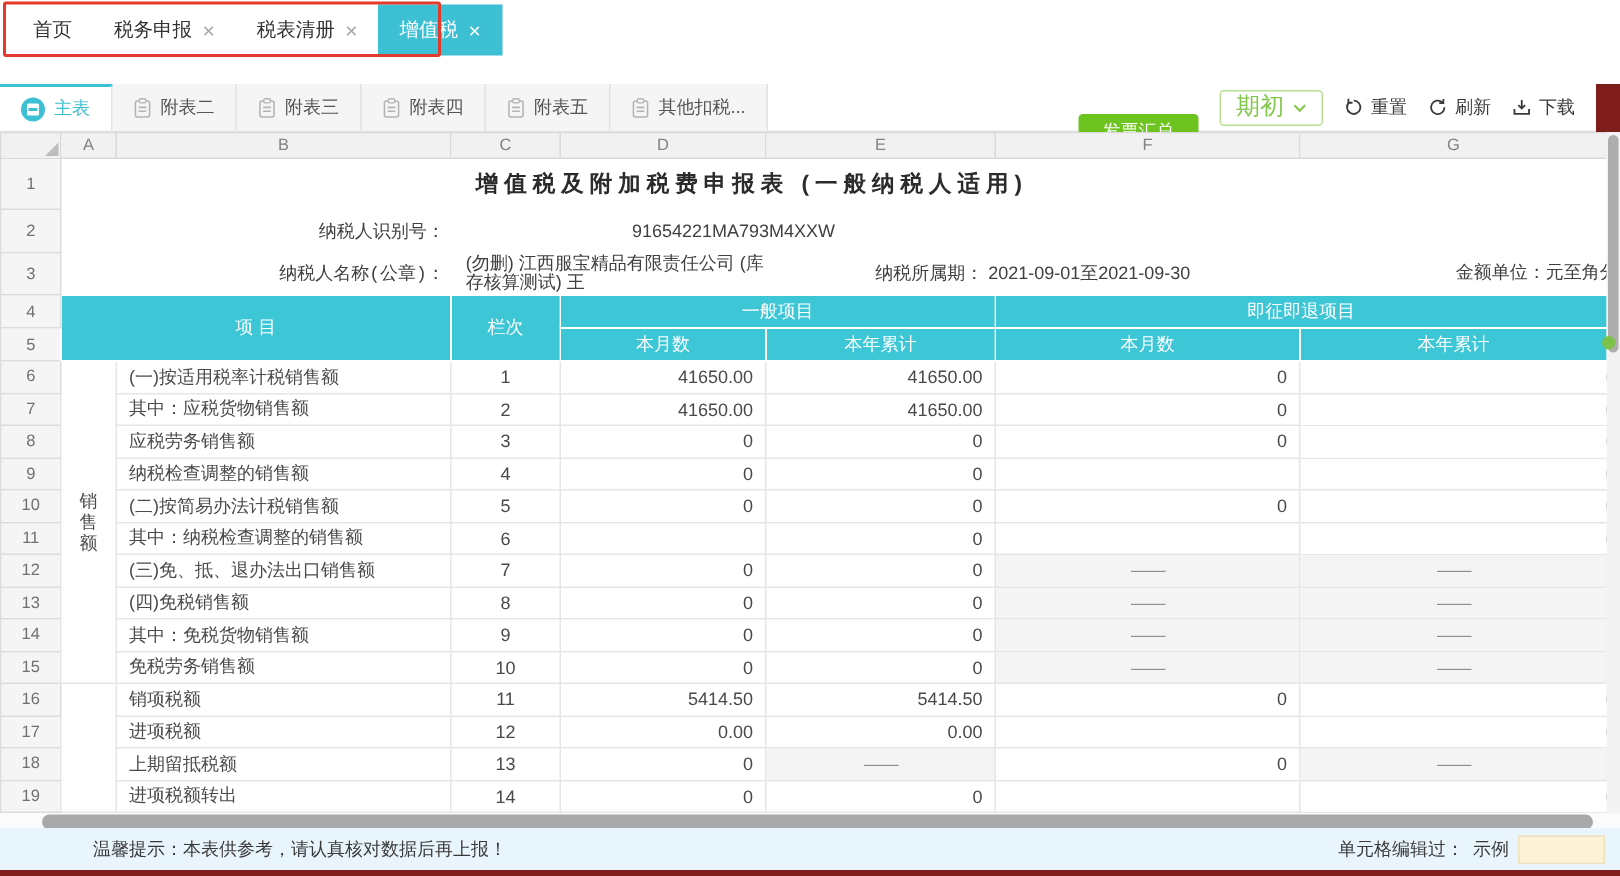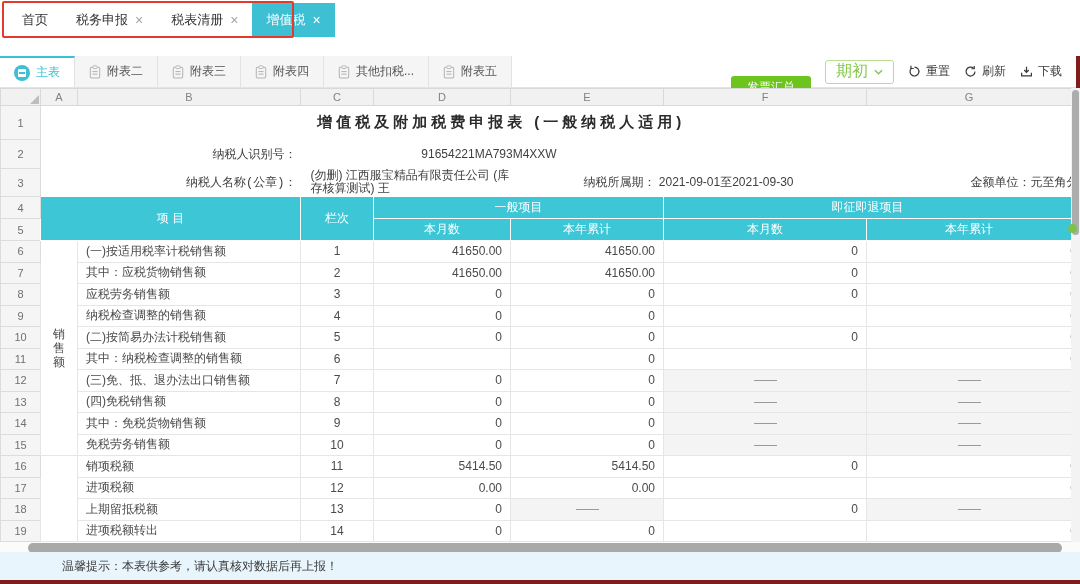--- a/index.html
+++ b/index.html
@@ -12,21 +12,21 @@
   .toptabs { display:flex; align-items:flex-start; padding-left:8px; height:40px; }
   .tab { display:flex; align-items:center; gap:7px; height:34px; margin-top:3px;
     padding:0 14px; font-size:13px; color:#333; cursor:pointer; }
   .tab .tab-close { color:#a5a5a5; font-size:14px; line-height:1; }
   .tab.active { background:#3ec0d4; color:#fff; }
   .tab.active .tab-close { color:#fff; }
   .anno-box { position:absolute; left:2px; top:1px; width:292px; height:37px;
     border:2px solid #e23a2d; border-radius:2px; pointer-events:none; z-index:9; }
 
   
-  .subbar { position:absolute; top:56px; left:0; right:4px; height:32px; background:#fff;
+  .subbar { position:absolute; top:56px; left:0; right:16px; height:32px; background:#fff;
     border-bottom:1px solid #e3e3e3; display:flex; align-items:stretch; }
   .subtabs { display:flex; background:#f5f5f5; }
   .subtab { display:flex; align-items:center; gap:6px; padding:0 14px; font-size:12px;
     color:#555; border-right:1px solid #e2e2e2; cursor:pointer; position:relative; }
   .subtab .main-icon { display:none; }
   .subtab.active { background:#fff; color:#3ec0d4; border-top:2px solid #3ec0d4; }
   .subtab.active .main-icon { display:inline-block; width:16px; height:16px;
     border-radius:50%; background:#3ec0d4; position:relative; }
   .subtab.active .main-icon::after { content:""; position:absolute; left:4px; top:4px;
     width:8px; height:8px; background:#fff; border-radius:1px; }
@@ -163,31 +163,31 @@
     <span class="subtab-label">附表四</span>
   </div>
         <div class="subtab">
     <svg class="clip-icon icn" width="12" height="14" viewBox="0 0 14 16">
       <rect x="1.5" y="2.5" width="11" height="12.5" rx="1.5" fill="none" stroke="#b3b3b3" stroke-width="1.2"></rect>
       <rect x="4.5" y="0.8" width="5" height="3.2" rx="1" fill="#f5f5f5" stroke="#b3b3b3" stroke-width="1"></rect>
       <line x1="4" y1="7.5" x2="10" y2="7.5" stroke="#b3b3b3" stroke-width="1.2"></line>
       <line x1="4" y1="10.5" x2="10" y2="10.5" stroke="#b3b3b3" stroke-width="1.2"></line>
     </svg>
 
-    <span class="subtab-label">其他扣税...</span>
+    <span class="subtab-label">附表五</span>
   </div>
         <div class="subtab">
     <svg class="clip-icon icn" width="12" height="14" viewBox="0 0 14 16">
       <rect x="1.5" y="2.5" width="11" height="12.5" rx="1.5" fill="none" stroke="#b3b3b3" stroke-width="1.2"></rect>
       <rect x="4.5" y="0.8" width="5" height="3.2" rx="1" fill="#f5f5f5" stroke="#b3b3b3" stroke-width="1"></rect>
       <line x1="4" y1="7.5" x2="10" y2="7.5" stroke="#b3b3b3" stroke-width="1.2"></line>
       <line x1="4" y1="10.5" x2="10" y2="10.5" stroke="#b3b3b3" stroke-width="1.2"></line>
     </svg>
 
-    <span class="subtab-label">附表五</span>
+    <span class="subtab-label">其他扣税...</span>
   </div>
       </div>
     <div class="actions">
       <button class="btn-green">发票汇总</button>
       <button class="btn-outline">
         <span>期初</span>
         <svg class="icn" width="9" height="6" viewBox="0 0 10 6">
           <polyline points="1,1 5,5 9,1" fill="none" stroke="#85c84e" stroke-width="1.6"></polyline>
         </svg>
       </button>
@@ -431,15 +431,20 @@
     </div>
     <div class="green-dot"></div>
   </div>
 
   <div class="hscroll">
     <div class="hthumb"></div>
   </div>
 
   <div class="footer">
     <span>温馨提示：本表供参考，请认真核对数据后再上报！</span>
+    <span class="right">
+      <span>单元格编辑过：</span>
+        <span>示例</span>
+      <span class="swatch"></span>
+    </span>
   </div>
 
 </div>
 
 </body></html>

